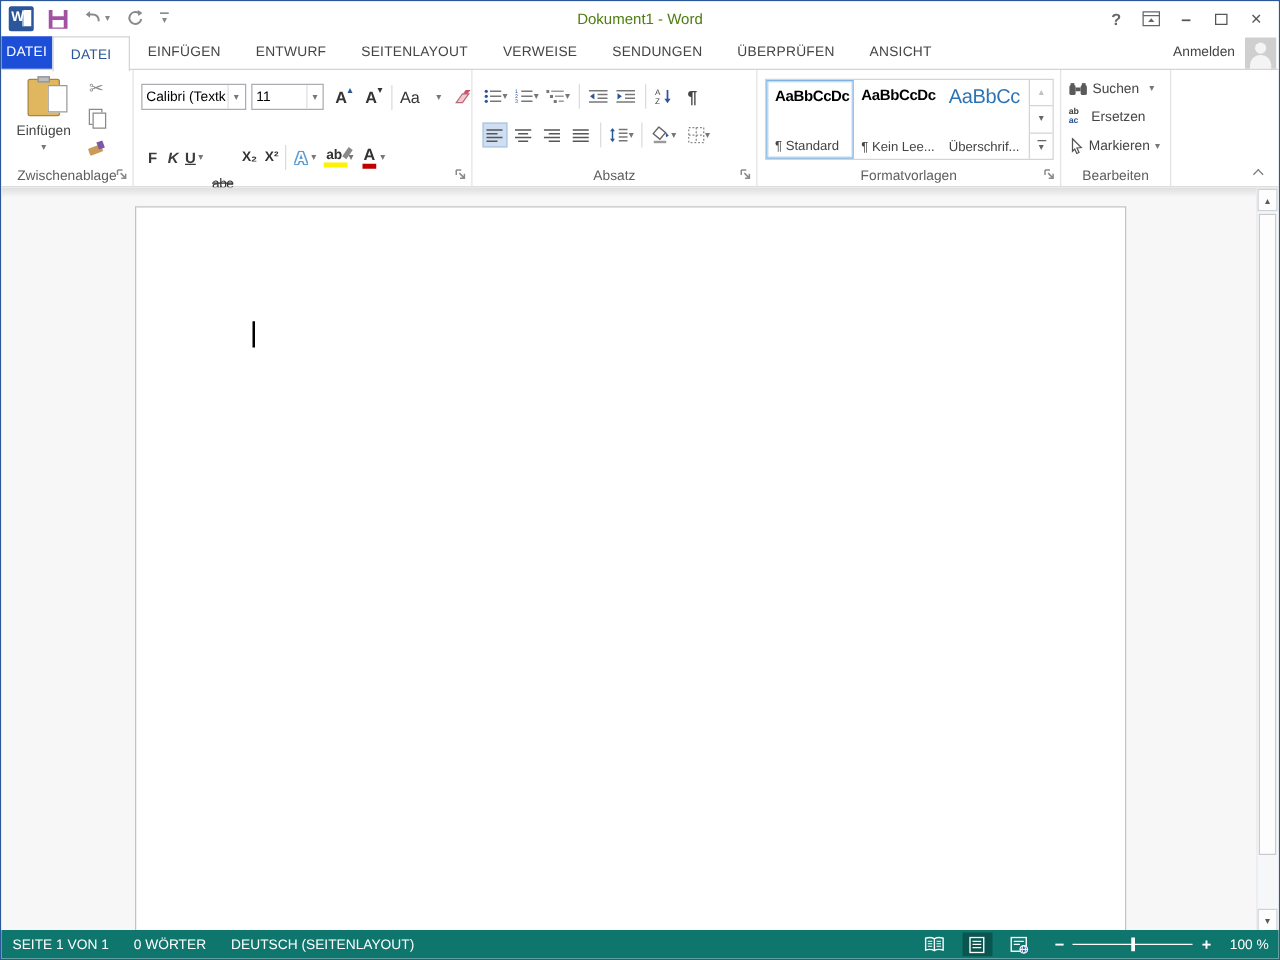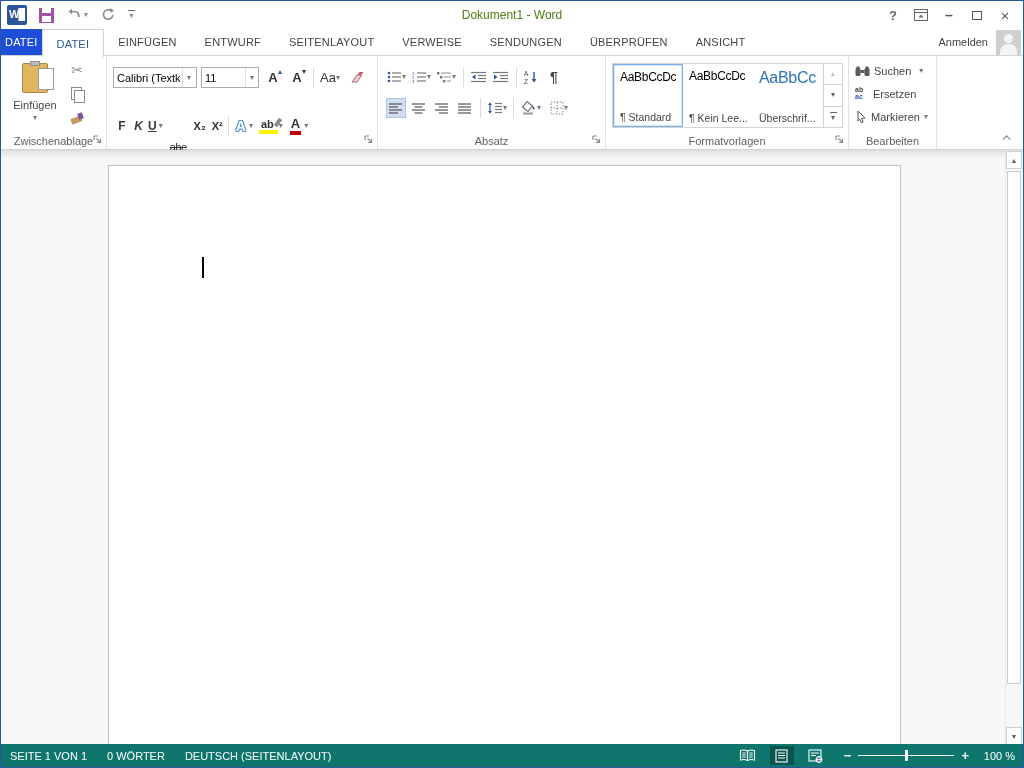--- a/index.html
+++ b/index.html
@@ -104,21 +104,21 @@
   .icon-btn { display:flex; align-items:center; justify-content:center; height:20px; padding:0 1px; }
   .icon-btn svg { display:block; }
   .align-btn { width:20px; height:20px; }
   .align-active { background:#cfdef0; border:1px solid #a8c6e5; }
   .pilcrow-glyph { font-size:14px; color:#444; font-weight:bold; }
 
   
   .gallery { position:absolute; left:6px; top:7px; width:231px; height:65px; border:1px solid #d4d4d4; display:flex; background:#fff; }
   .style-item { width:70px; padding:5px 4px 3px 6px; display:flex; flex-direction:column; justify-content:space-between; overflow:hidden; }
   .style-item.sel { border:1px solid #7eb2e0; box-shadow:inset 0 0 0 1px #d5e5f4; }
-  .style-sample { font-size:12px; color:#000; white-space:nowrap; font-weight:normal; letter-spacing:-.3px; }
+  .style-sample { font-size:12px; color:#000; white-space:nowrap; font-weight:bold; letter-spacing:-.3px; }
   .style-sample.heading { font-size:16px; font-weight:normal; color:#2e74b5; }
   .style-name { font-size:10.5px; color:#444; white-space:nowrap; overflow:hidden; }
   .gal-scroll { margin-left:auto; width:19px; display:flex; flex-direction:column; border-left:1px solid #d4d4d4; }
   .gal-btn { flex:1; display:flex; flex-direction:column; align-items:center; justify-content:center; border-bottom:1px solid #d4d4d4; color:#999; }
   .gal-btn:last-child { border-bottom:none; }
   .gal-btn .caret { color:#666; }
   .gal-btn.dim .caret { color:#c0c0c0; }
   .gal-btn .bar { width:7px; border-top:1px solid #666; margin-bottom:1px; }
 
   
@@ -271,21 +271,21 @@
         </div>
         <div class="combo combo-size">
           <span class="val">11</span>
           <span class="dd">
               <span class="caret">▾</span>
             </span>
         </div>
         <div class="btn grow-font">A<span class="mark">▴</span></div>
         <div class="btn shrink-font">A<span class="mark">▾</span></div>
         <div class="vdiv"></div>
-        <div class="btn" style="gap:0;">
+        <div class="btn" style="gap:13px;">
           <span style="font-size:13px;color:#333;">Aa</span>
           <span class="caret">▾</span>
         </div>
         <div class="btn" style="margin-left:6px;">
           <svg width="16" height="14" viewBox="0 0 16 14">
             <path d="M2 11 L7 4 L12 4 L7 11 Z" fill="#f4c7cf" stroke="#b56a77" stroke-width="1"></path>
             <path d="M9.5 1 L13.5 1 L11 4 L7.5 4 Z" fill="#c9536b"></path>
           </svg>
         </div>
       </div>

